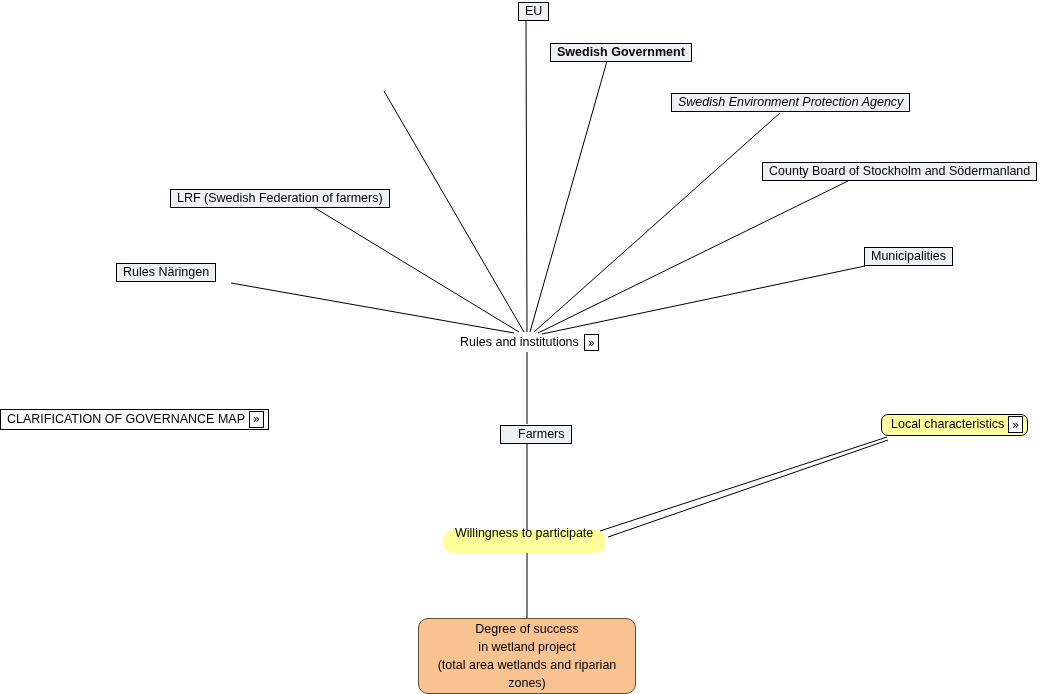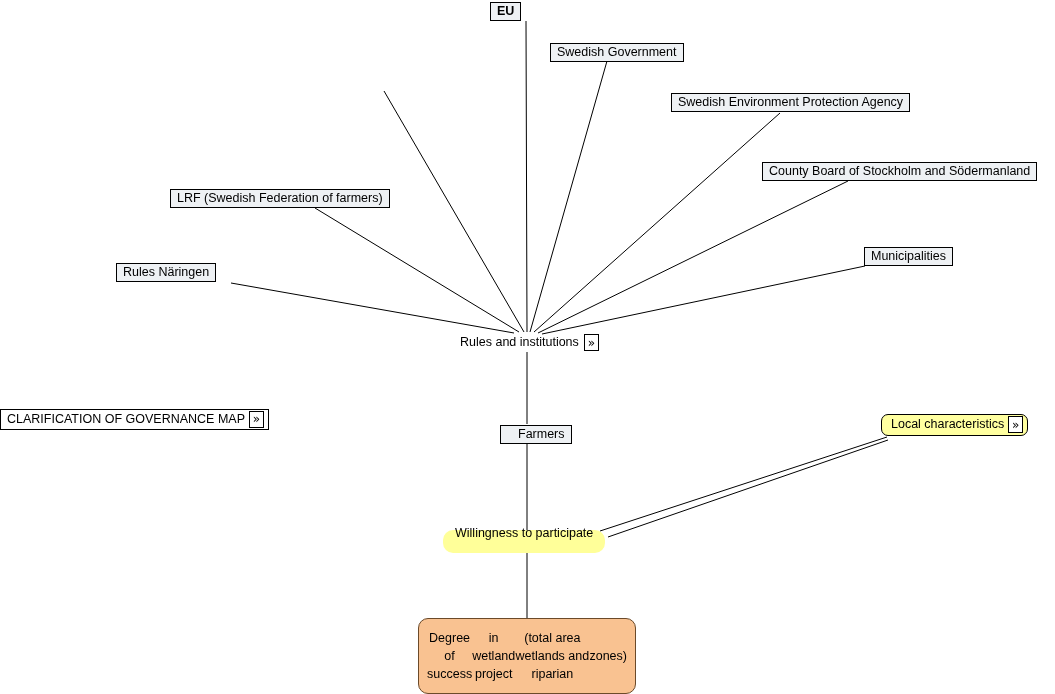--- a/index.html
+++ b/index.html
@@ -74,21 +74,21 @@
     border: none;
     border-radius: 10px;
     padding: 3px 12px 20px 12px;
     height: 21px;
   }
   
   .orange-box {
     background: #f9c291;
     border: 1px solid #6b4a2a;
     border-radius: 10px;
-    flex-direction: row;
+    flex-direction: column;
     justify-content: center;
     white-space: normal;
     text-align: center;
     font-size: 12.5px;
     line-height: 1.45;
     padding: 4px 8px;
   }
   .orange-box .ln { display: block; }
   
   .chev {
@@ -127,30 +127,30 @@
 
       <line x1="527" y1="352" x2="527" y2="424"></line>
       <line x1="527" y1="444" x2="527" y2="530"></line>
       <line x1="527" y1="552" x2="527" y2="618"></line>
 
       <line x1="887" y1="437" x2="600" y2="531"></line>
       <line x1="888" y1="440" x2="608" y2="537"></line>
     </g>
   </svg>
 
-  <div class="node inst" style="left:490px; top:2px;font-weight:bold;">
+  <div class="node inst" style="left:518px; top:2px;">
     <span class="lbl">EU</span>
   </div>
 
-  <div class="node inst" style="left:550px; top:43px;">
+  <div class="node inst" style="left:550px; top:43px;font-weight:bold;">
     <span class="lbl">Swedish Government</span>
   </div>
 
 
-  <div class="node inst" style="left:671px; top:93px;">
+  <div class="node inst" style="left:671px; top:93px;font-style:italic;">
     <span class="lbl">Swedish Environment Protection Agency</span>
   </div>
 
   <div class="node inst" style="left:762px; top:162px;">
     <span class="lbl">County Board of Stockholm and Södermanland</span>
   </div>
 
   <div class="node inst" style="left:170px; top:189px;">
     <span class="lbl">LRF (Swedish Federation of farmers)</span>
   </div>

